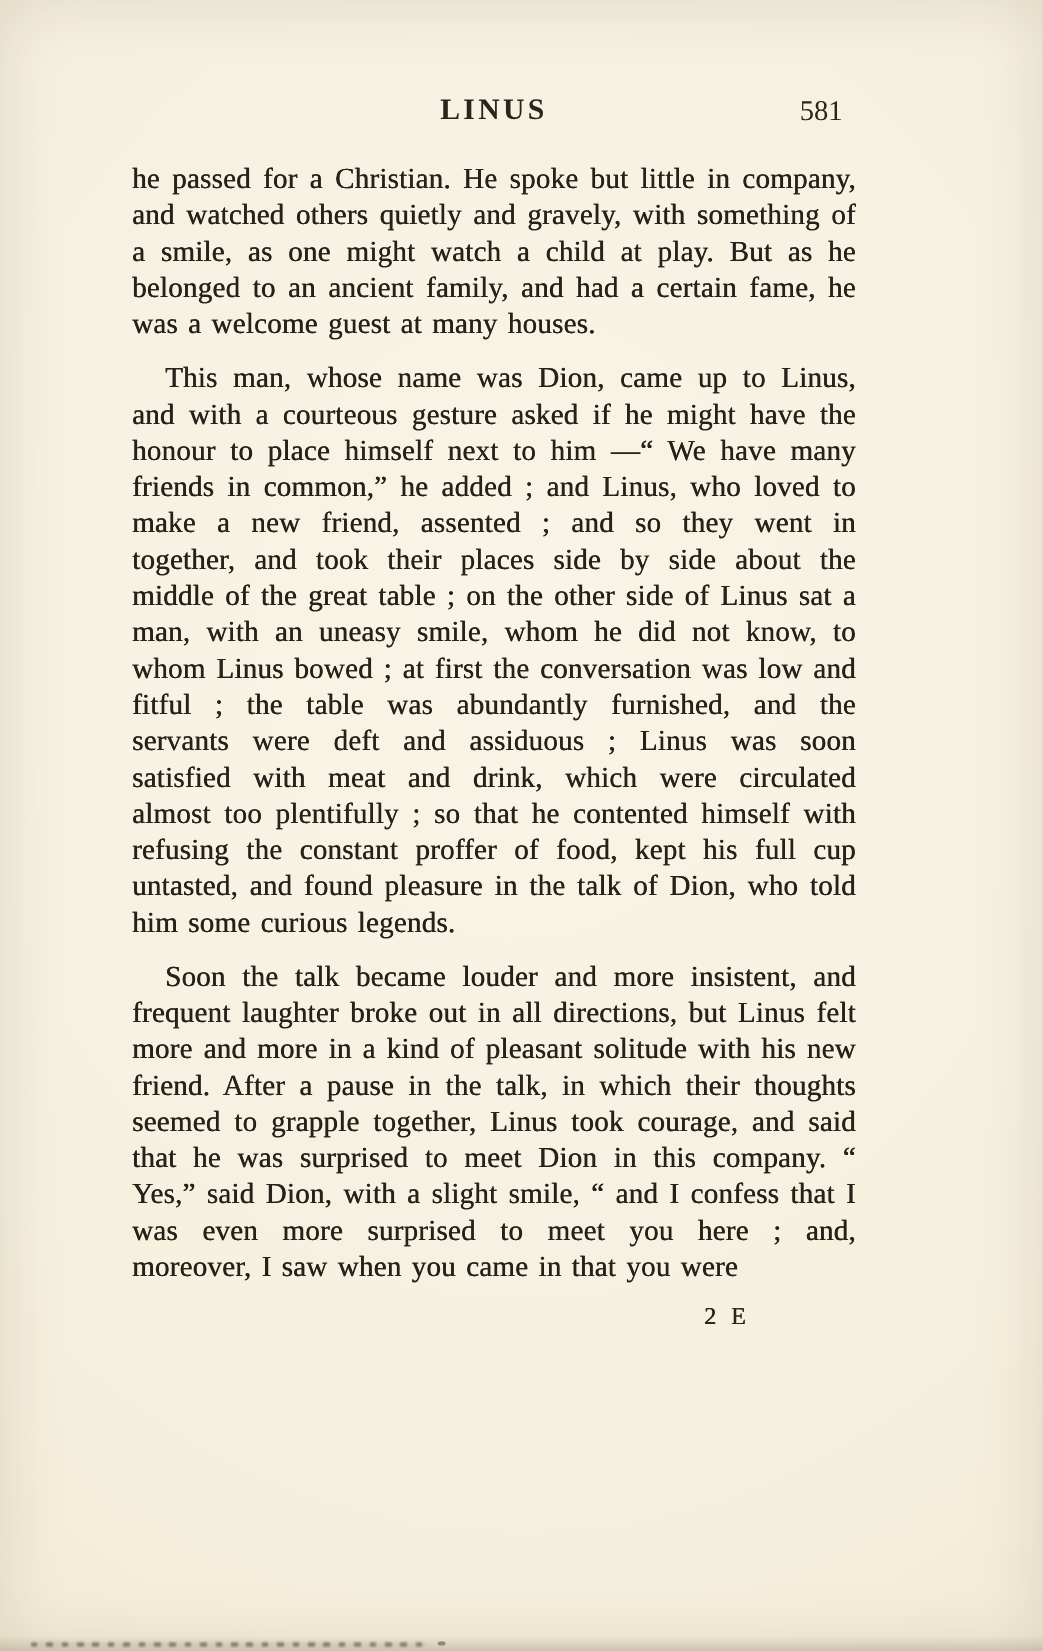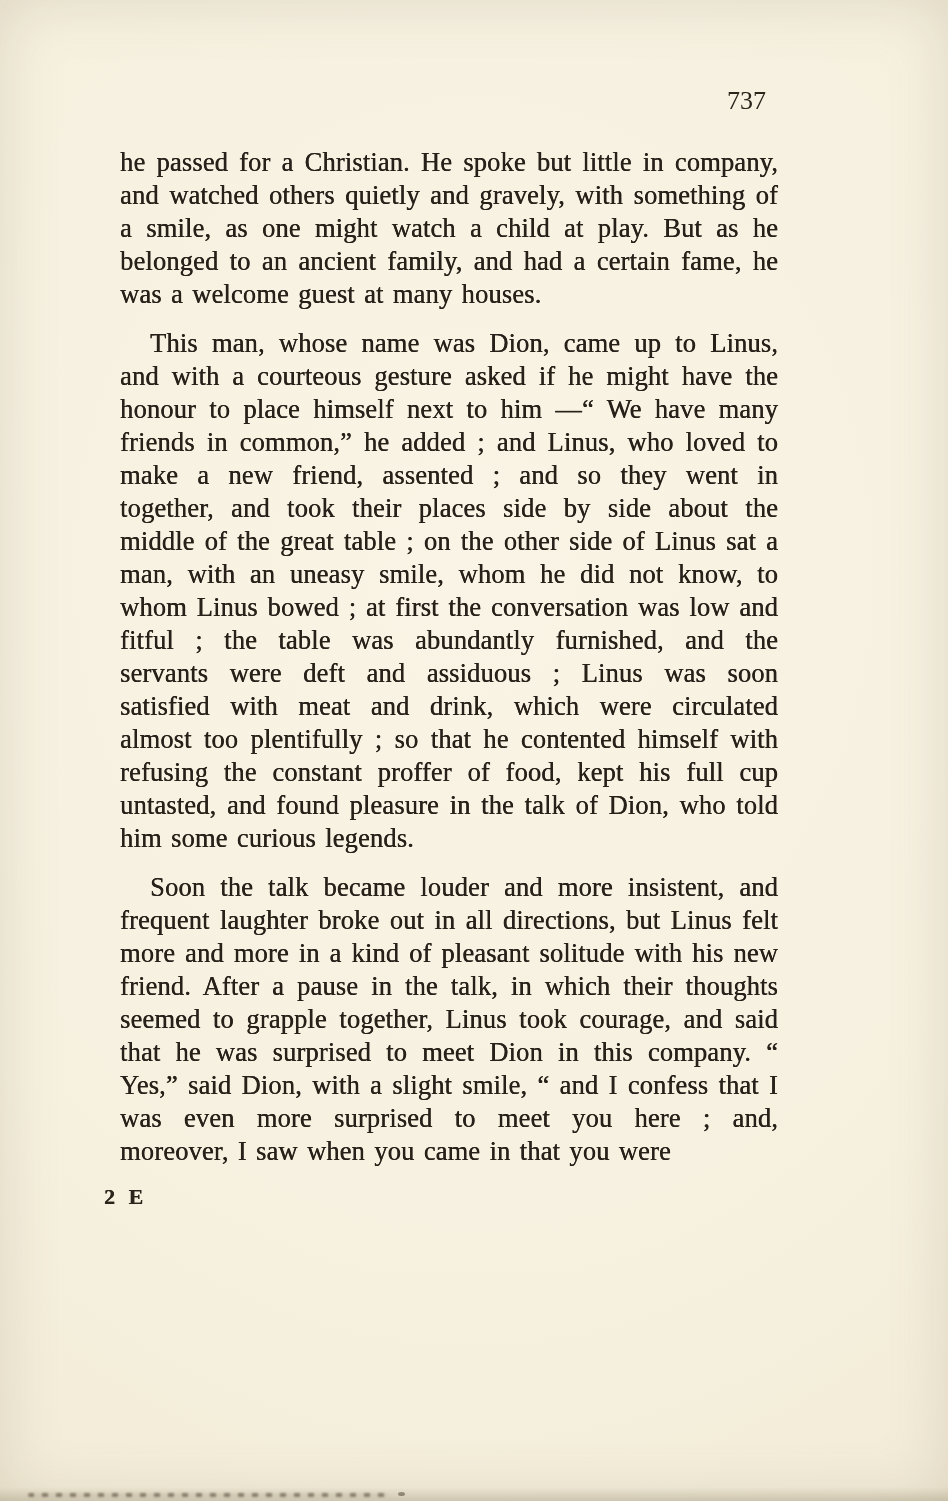--- a/index.html
+++ b/index.html
@@ -54,25 +54,25 @@
     text-align: justify;
     word-spacing: 2.5px;
     letter-spacing: 0.15px;
     text-shadow: 0.35px 0 0 currentColor;
   }
   .body-copy p.indent {
     text-indent: 30px;
   }
   .signature-mark {
     margin-top: 4px;
-    text-align: left;
+    text-align: right;
     padding-right: 112px;
     font-size: 22px;
     letter-spacing: 4px;
-    font-weight: 700;
+    font-weight: 400;
     color: #2a241b;
     text-shadow: 0.3px 0 0 currentColor;
   }
   .scan-smudge-bottom {
     position: absolute;
     left: 28px;
     bottom: 4px;
     width: 360px;
     height: 4px;
     background: repeating-linear-gradient(
@@ -103,21 +103,22 @@
   }
 </style>
 </head>
 <body>
 
 <div class="page">
 
   <div class="text-block">
 
     <div class="running-head">
-      <div class="head-pagenum">737</div>
+      <div class="head-title">LINUS</div>
+      <div class="head-pagenum">581</div>
     </div>
 
     <div class="body-copy">
       <p>he passed for a Christian.  He spoke but little in company, and watched others quietly and gravely, with something of a smile, as one might watch a child at play.  But as he belonged to an ancient family, and had a certain fame, he was a welcome guest at many houses.</p>
       <p class="indent">This man, whose name was Dion, came up to Linus, and with a courteous gesture asked if he might have the honour to place himself next to him —“ We have many friends in common,” he added ; and Linus, who loved to make a new friend, assented ; and so they went in together, and took their places side by side about the middle of the great table ; on the other side of Linus sat a man, with an uneasy smile, whom he did not know, to whom Linus bowed ; at first the conversation was low and fitful ; the table was abundantly furnished, and the servants were deft and assiduous ; Linus was soon satisfied with meat and drink, which were circulated almost too plentifully ; so that he contented himself with refusing the constant proffer of food, kept his full cup untasted, and found pleasure in the talk of Dion, who told him some curious legends.</p>
       <p class="indent">Soon the talk became louder and more insistent, and frequent laughter broke out in all directions, but Linus felt more and more in a kind of pleasant solitude with his new friend.  After a pause in the talk, in which their thoughts seemed to grapple together, Linus took courage, and said that he was surprised to meet Dion in this company.  “ Yes,” said Dion, with a slight smile, “ and I confess that I was even more surprised to meet you here ; and, moreover, I saw when you came in that you were</p>
     </div>
 
     <div class="signature-mark">2 E</div>
 

